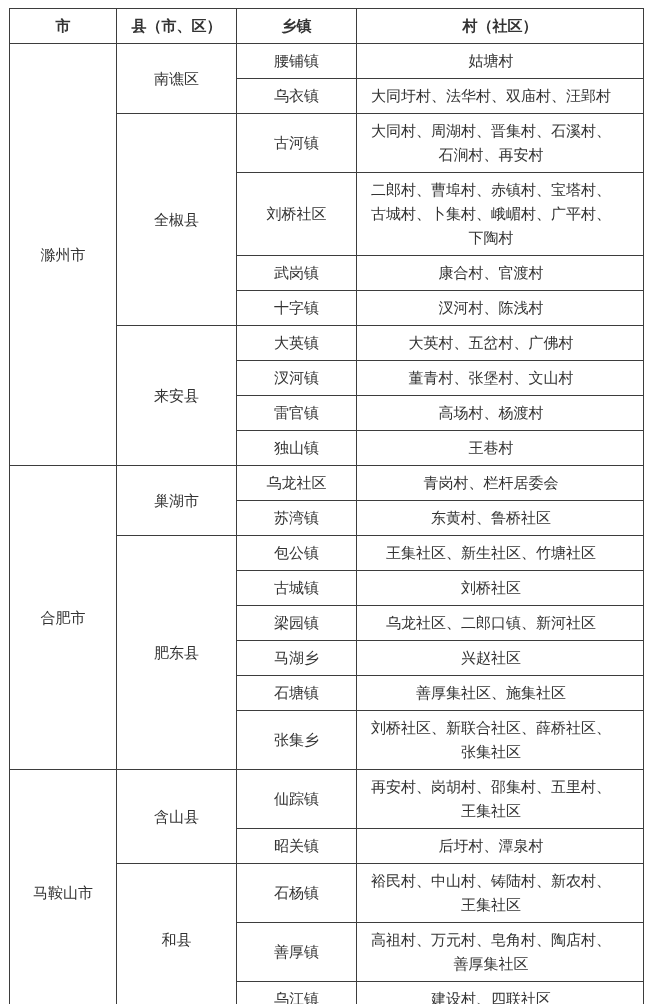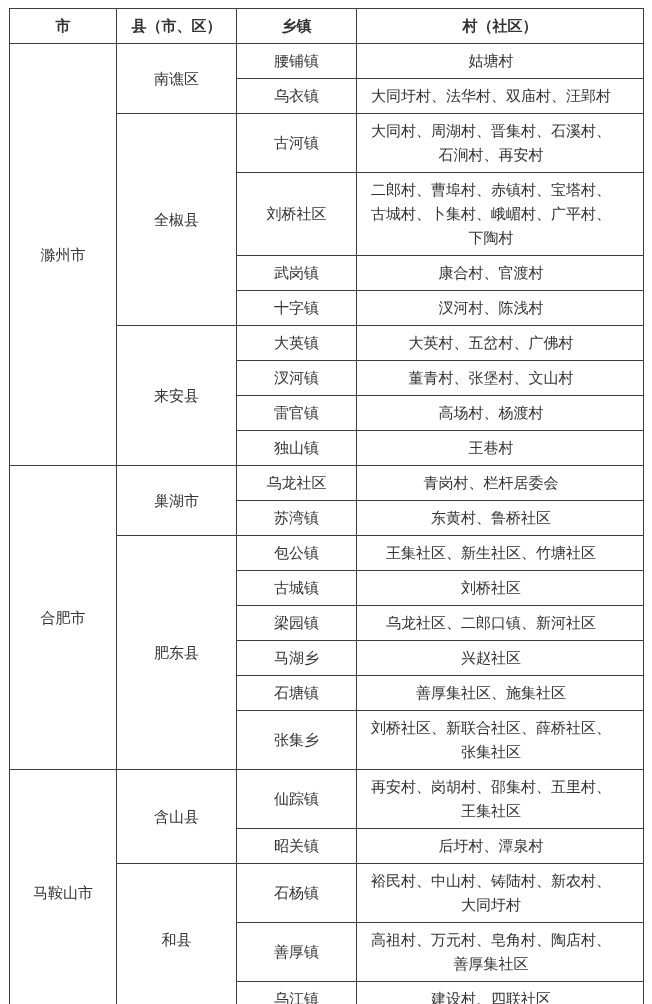--- a/index.html
+++ b/index.html
@@ -156,21 +156,21 @@
           <td class="cell-center">仙踪镇</td>
           <td class="cell-villages">再安村、岗胡村、邵集村、五里村、王集社区</td>
         </tr>
         <tr>
           <td class="cell-center">昭关镇</td>
           <td class="cell-villages">后圩村、潭泉村</td>
         </tr>
         <tr>
           <td rowspan="3" class="cell-center">和县</td>
           <td class="cell-center">石杨镇</td>
-          <td class="cell-villages">裕民村、中山村、铸陆村、新农村、大同圩村</td>
+          <td class="cell-villages">裕民村、中山村、铸陆村、新农村、王集社区</td>
         </tr>
         <tr>
           <td class="cell-center">善厚镇</td>
           <td class="cell-villages">高祖村、万元村、皂角村、陶店村、善厚集社区</td>
         </tr>
         <tr>
           <td class="cell-center">乌江镇</td>
           <td class="cell-villages">建设村、四联社区</td>
         </tr>
       </tbody>

